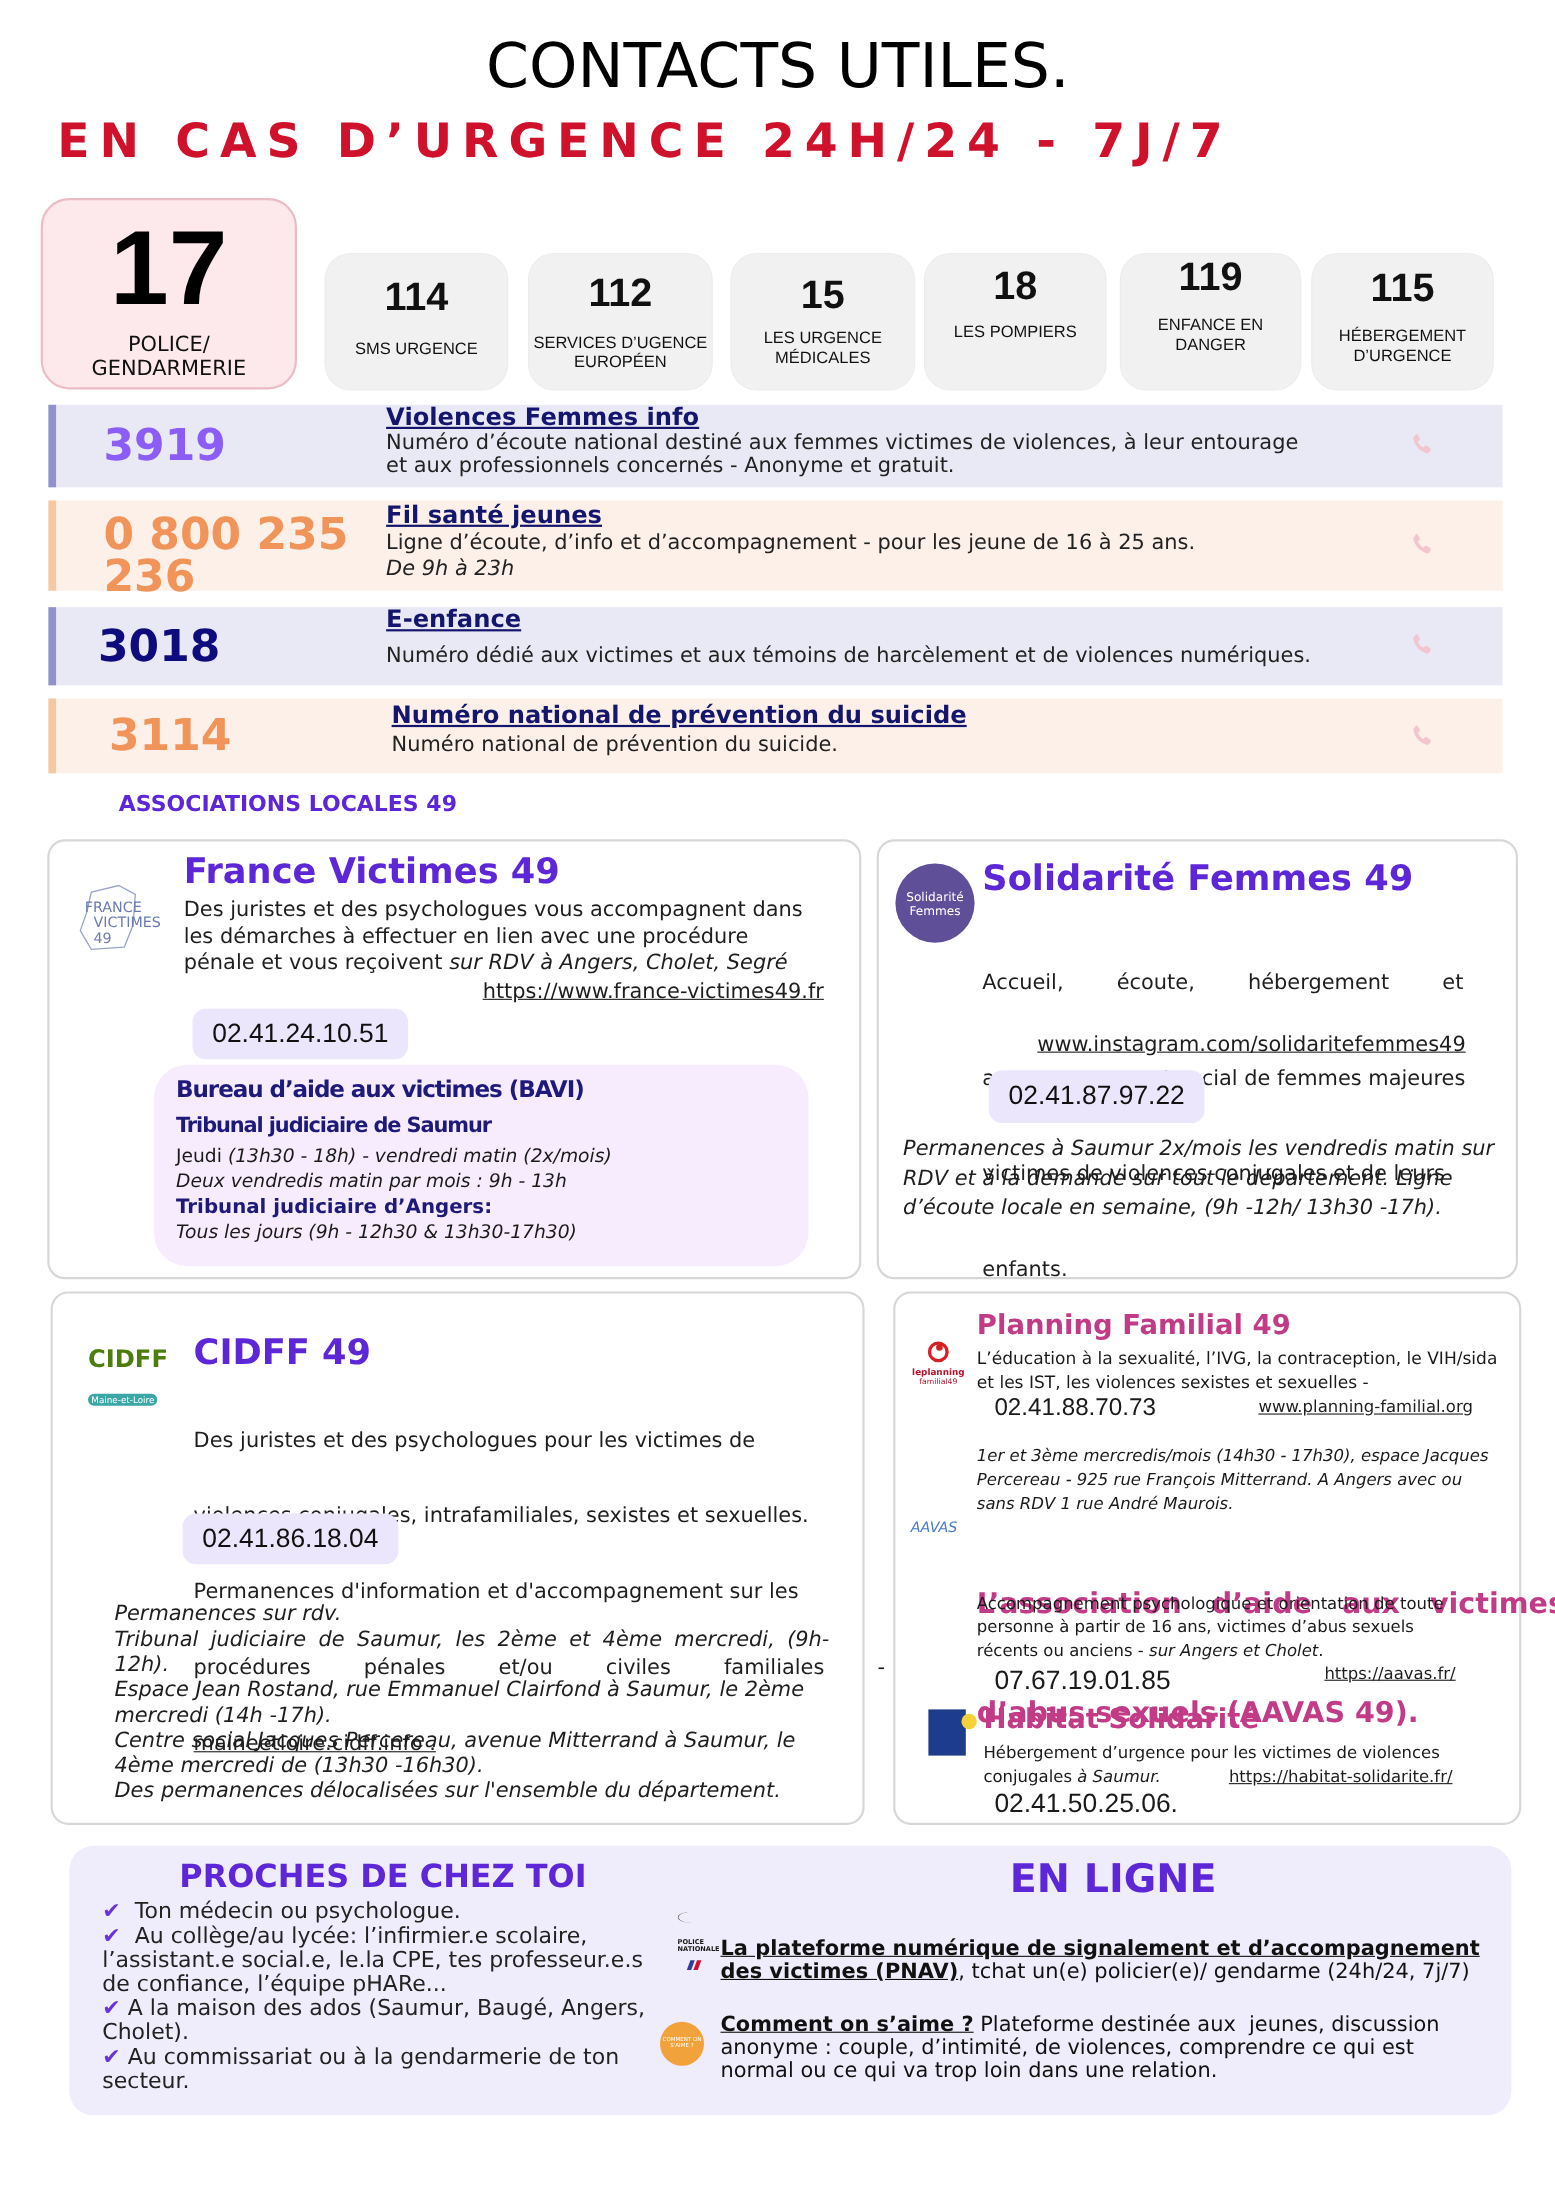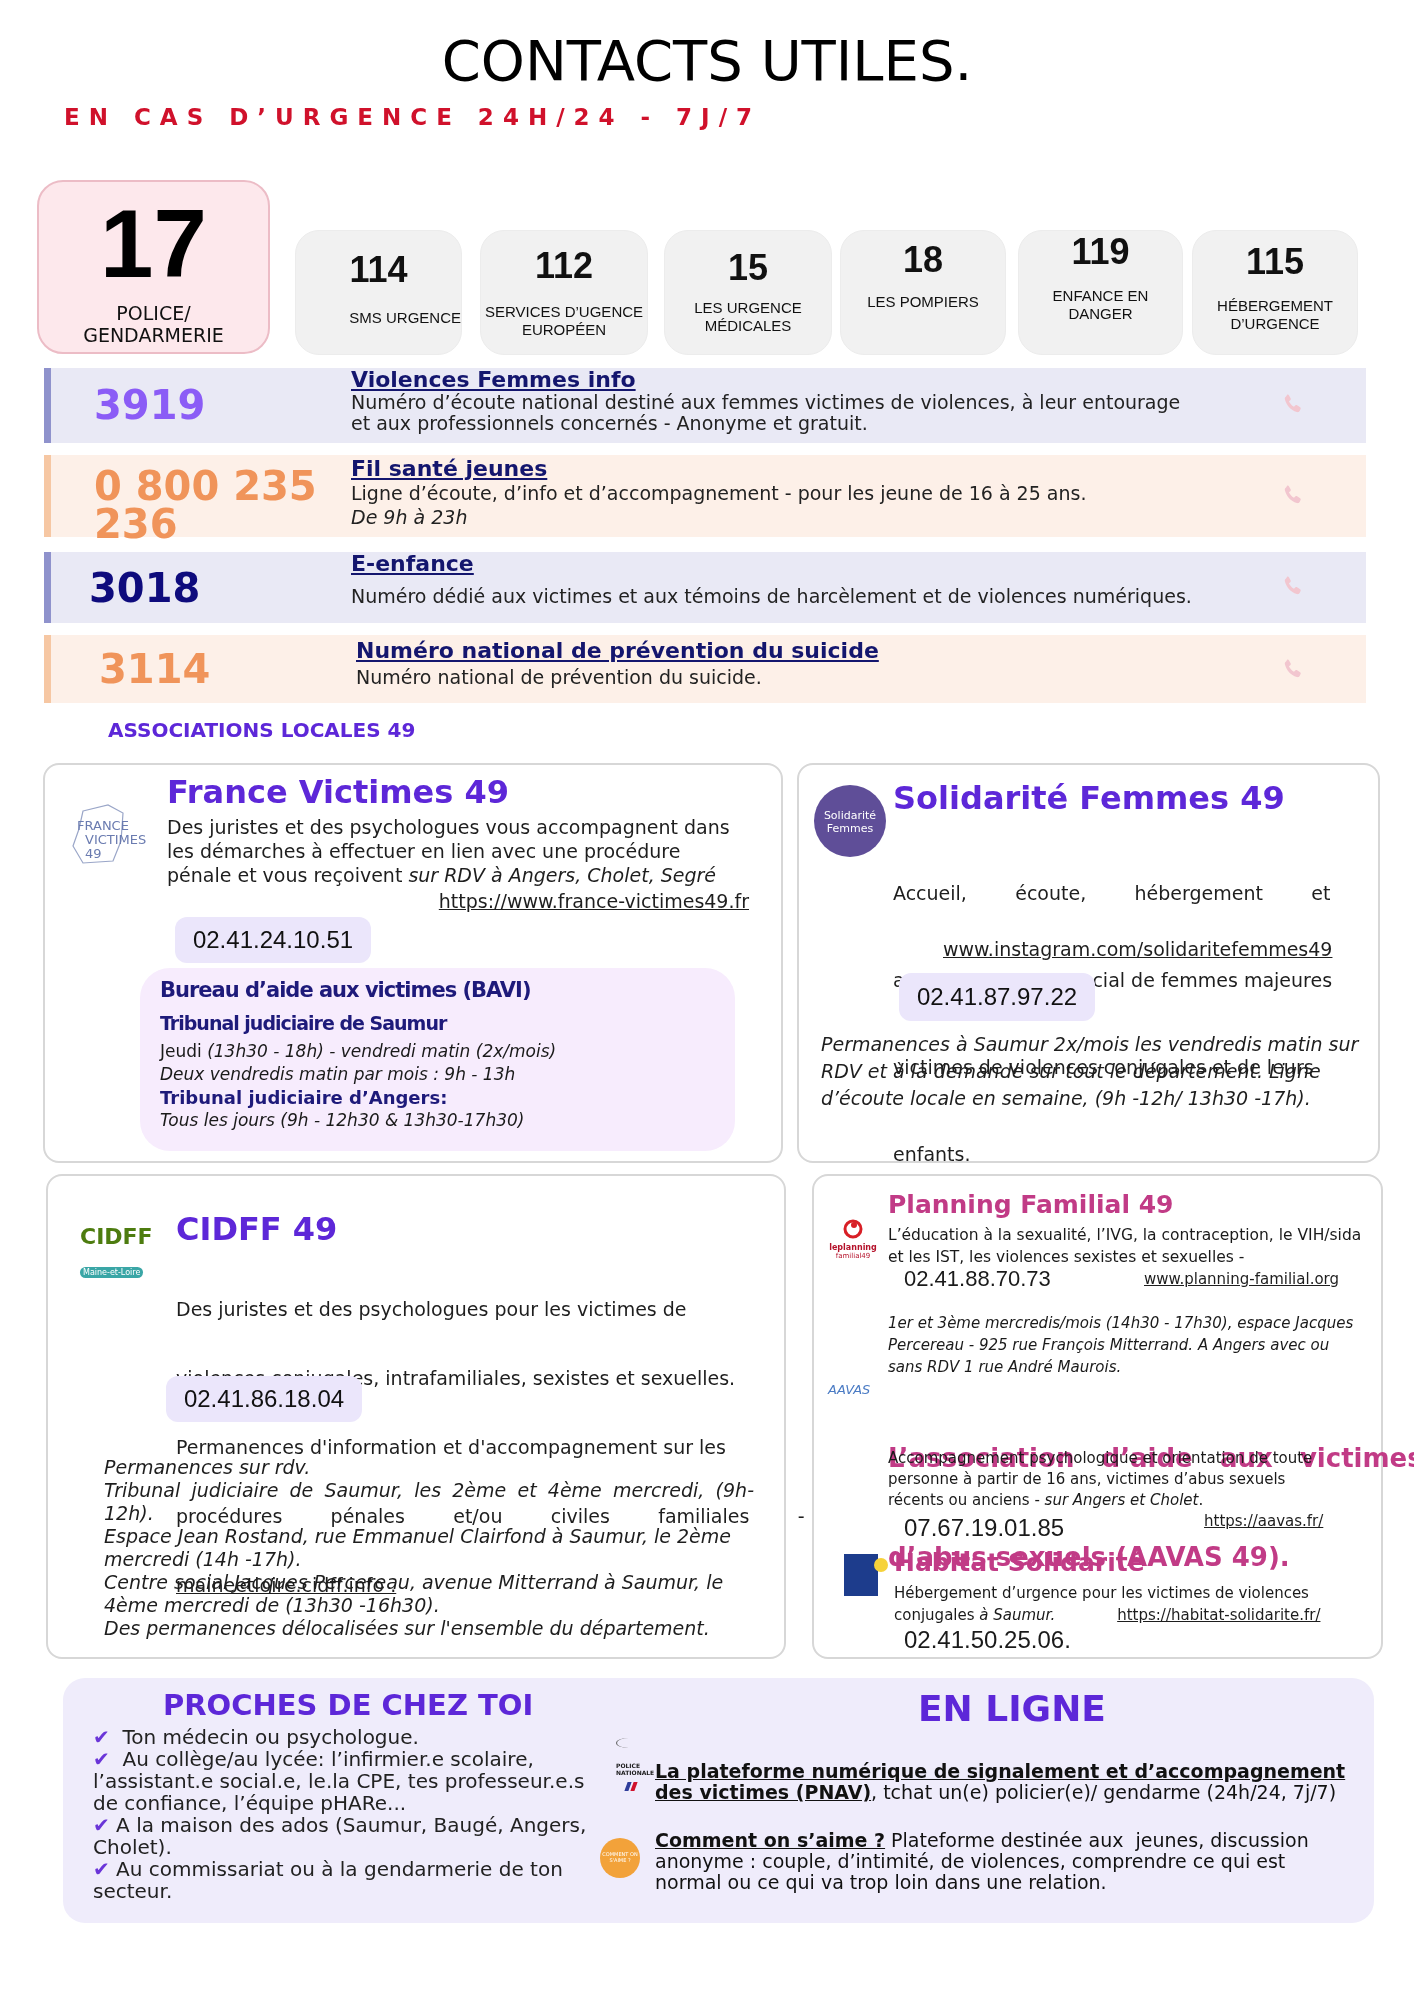--- a/index.html
+++ b/index.html
@@ -1,21 +1,21 @@
 <!DOCTYPE html>
 <html><head>
 <meta charset="utf-8">
 <style>
   html, body { margin: 0; padding: 0; }
   body { width: 1414px; height: 2000px; background: #ffffff; position: relative; overflow: hidden;
          font-family: "DejaVu Sans", sans-serif; color: #1a1a1a; }
   .abs { position: absolute; }
   .title { left: 0; width: 1414px; top: 28px; text-align: center; font-size: 56px; font-weight: normal;
            font-family: "DejaVu Sans", sans-serif; letter-spacing: 0px; color: #000; }
-  .subtitle { left: 64px; top: 104px; font-size: 23px; font-weight: bold; color: #d0112b; letter-spacing: 9px;
+  .subtitle { left: 52px; top: 104px; font-size: 43px; font-weight: bold; color: #d0112b; letter-spacing: 9px;
               font-family: "DejaVu Sans", sans-serif; }
   .big-box { left: 37px; top: 180px; width: 233px; height: 174px; background: #fde8ec; border: 2px solid #ecbcc6;
              border-radius: 26px; box-sizing: border-box; text-align: center; }
   .big-box .num { font-size: 96px; font-weight: bold; line-height: 96px; margin-top: 14px; color: #000; font-family: "Liberation Sans", sans-serif; }
   .big-box .lbl { font-size: 19px; line-height: 22px; margin-top: 10px; color: #111; }
   .sbox { top: 230px; height: 125px; background: #f1f1f1; border-radius: 24px; text-align: center; box-sizing: border-box; border: 1px solid #ececec; }
   .sbox .num { font-size: 36px; font-weight: bold; color: #111; font-family: "Liberation Sans", sans-serif; }
   .sbox .lbl { font-size: 15px; line-height: 18px; color: #111; font-family: "Liberation Sans", sans-serif; }
   .hot { left: 44px; width: 1322px; box-sizing: border-box; border-left: 7px solid; }
   .hot.blue { background: #e9e9f5; border-left-color: #8f92cc; }
@@ -48,21 +48,21 @@
 <div class="abs big-box">
   <div class="num">17</div>
   <div class="lbl">
     <div>POLICE/</div>
     <div>GENDARMERIE</div>
   </div>
 </div>
 
 <div class="abs sbox" style="left:295px;width:167px;">
   <div class="num" style="margin-top:18px;">114</div>
-  <div class="lbl" style="margin-top:18px;text-align:right;">
+  <div class="lbl" style="margin-top:18px;">
       <div>SMS URGENCE</div>
     </div>
 </div>
 <div class="abs sbox" style="left:480px;width:168px;">
   <div class="num" style="margin-top:14px;">112</div>
   <div class="lbl" style="margin-top:16px;">
       <div>SERVICES D’UGENCE</div>
       <div>EUROPÉEN</div>
     </div>
 </div>

